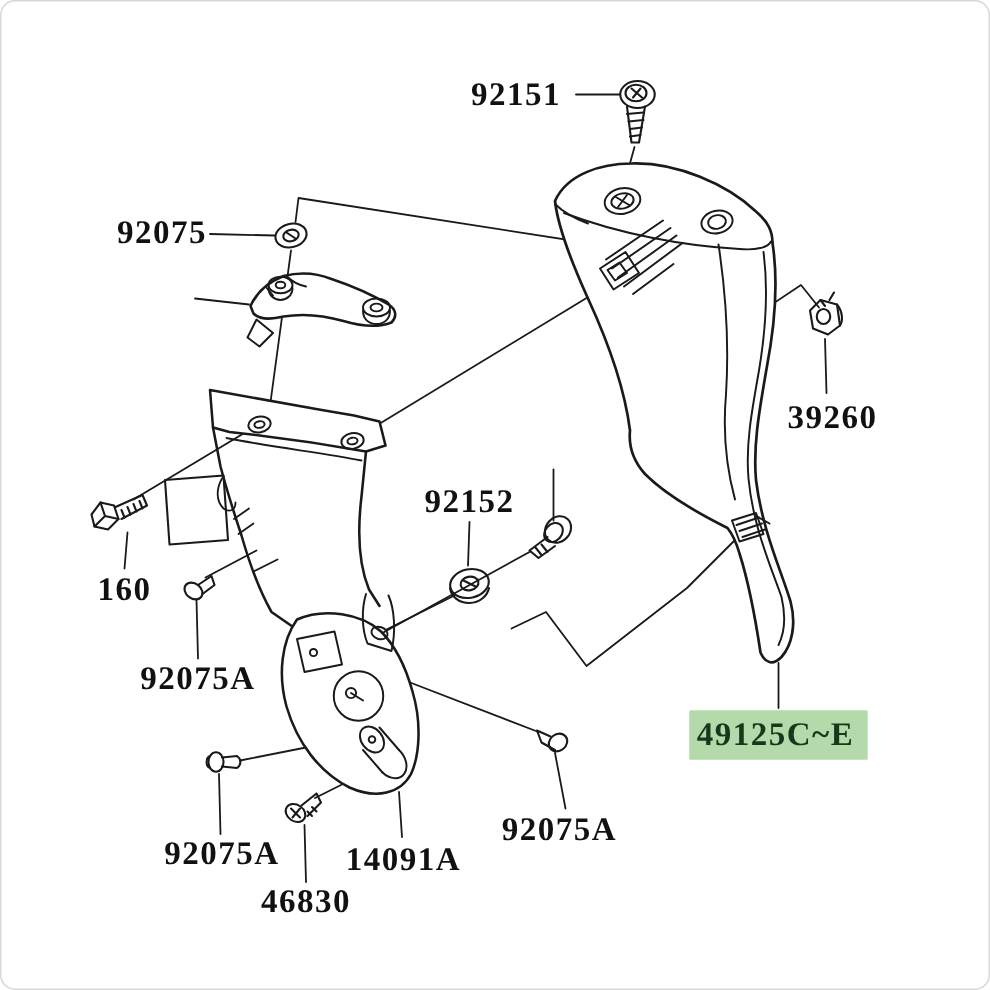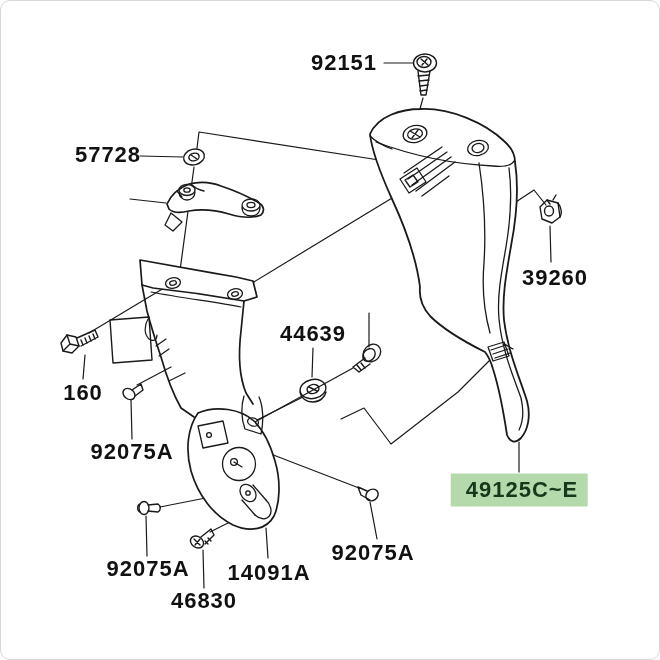--- a/index.html
+++ b/index.html
@@ -1,28 +1,28 @@
 <!DOCTYPE html>
 <html><head>
 <meta charset="utf-8">
 <style>
   html,body{margin:0;padding:0;background:#fff;}
   #frame{
     position:relative;width:658px;height:658px;background:#ffffff;
     border:1px solid #d7d7d7;border-radius:10px;overflow:hidden;
-    font-family:Liberation Sans, sans-serif;
+    font-family:Liberation Serif, serif;
   }
   svg{position:absolute;left:0;top:0;}
   .lbl{
     position:absolute;transform:translate(-50%,-50%);
     font-weight:bold;font-size:22px;letter-spacing:1px;color:#111;
     white-space:nowrap;line-height:1;
   }
   .lbl.hl{
-    padding:5px 9px 6px 15px;border-radius:1px;letter-spacing:1px;
+    padding:5px 9px 6px 5px;border-radius:1px;letter-spacing:1px;
   }
 </style>
 </head>
 <body>
 
 <div id="frame">
 
   <svg width="658" height="658" viewBox="0 0 658 658" fill="none" stroke="#1a1a1a" stroke-linecap="round" stroke-linejoin="round">
 
     <g stroke-width="1.2">
@@ -211,23 +211,23 @@
 
     <g stroke-width="1.4">
       <ellipse cx="196" cy="541" rx="7" ry="5.5" transform="rotate(35 196 541)"></ellipse>
       <path d="M 193,538 L 199,544 M 199,538 L 194,544"></path>
       <path d="M 200,536 L 210,528 M 204,543 L 213,534 M 210,528 L 213,534"></path>
       <path d="M 204,540 L 207,543 M 207,537 L 210,540"></path>
     </g>
   </svg>
 
   <div class="lbl" style="left:343px;top:62px">92151</div>
-  <div class="lbl" style="left:107px;top:154px">57728</div>
+  <div class="lbl" style="left:107px;top:154px">92075</div>
   <div class="lbl" style="left:554px;top:277px">39260</div>
-  <div class="lbl" style="left:312px;top:333px">44639</div>
+  <div class="lbl" style="left:312px;top:333px">92152</div>
   <div class="lbl" style="left:82px;top:392px">160</div>
   <div class="lbl" style="left:131px;top:451px">92075A</div>
   <div class="lbl" style="left:147px;top:568px">92075A</div>
   <div class="lbl" style="left:203px;top:600px">46830</div>
   <div class="lbl" style="left:268px;top:572px">14091A</div>
   <div class="lbl" style="left:372px;top:552px">92075A</div>
   <div class="lbl hl" style="left: 518px; top: 489px; background: rgb(180, 217, 170); color: rgb(21, 57, 26);">49125C~E</div>
 </div>
 
 </body></html>

